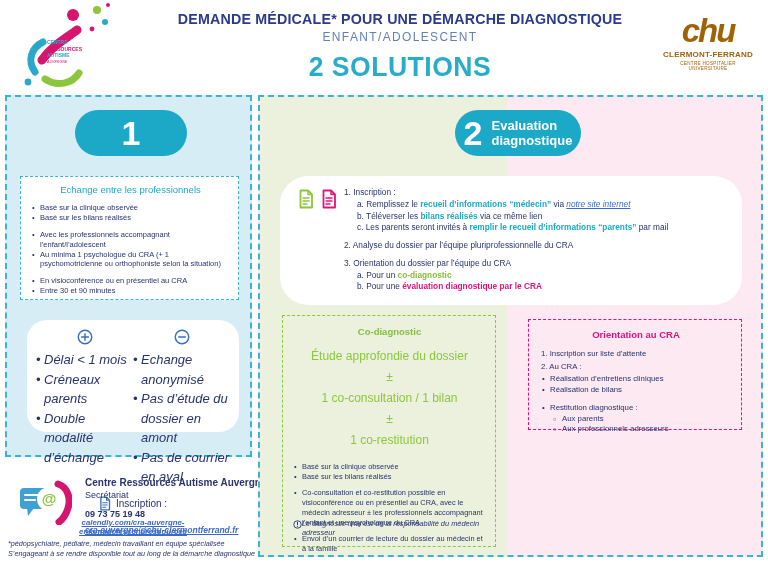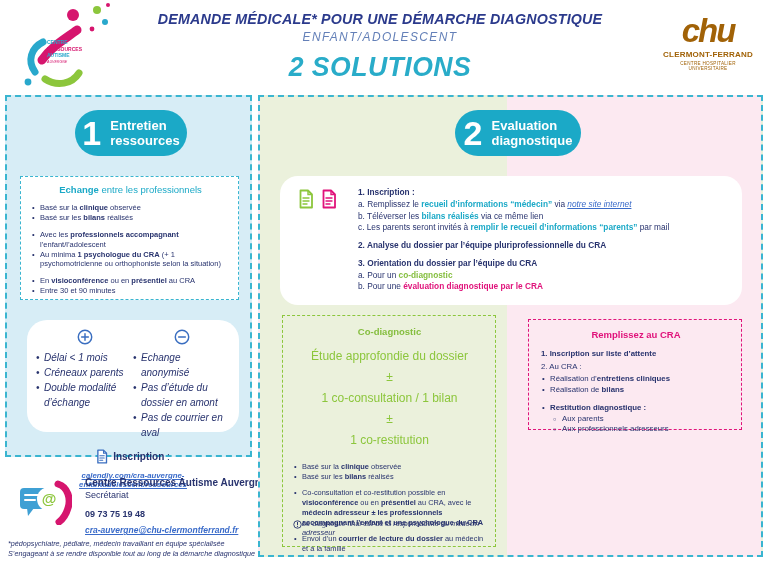--- a/index.html
+++ b/index.html
@@ -2,59 +2,59 @@
 <html><head>
 <meta charset="utf-8">
 <style>
   * { margin:0; padding:0; box-sizing:border-box; }
   body { background:#fff; }
   #canvas {
     position:relative; width:768px; height:565px; background:#ffffff;
     font-family:"Liberation Sans", sans-serif; overflow:hidden; color:#28336E;
   }
   
-  .header-center { position:absolute; left:124px; top:10px; width:512px; text-align:center;font-style:italic; }
+  .header-center { position:absolute; left:144px; top:10px; width:512px; text-align:center; }
   .h-title { color:#2B3A8C; font-weight:bold; font-size:15.5px; letter-spacing:.2px; transform:scaleX(.92); }
   .h-sub   { color:#6480B8; font-size:13px; letter-spacing:1.5px; margin-top:1px; transform:scaleX(.92); }
   .h-banner{ color:#29ACC9; font-weight:bold; font-size:28px; margin-top:7px; letter-spacing:.5px; transform:scaleX(.95); }
   .cra-logo { position:absolute; left:12px; top:2px; width:106px; height:90px; }
   .chu-logo { position:absolute; right:14px; top:14px; width:92px; text-align:center; color:#a16207; }
   .chu-script { font-size:33px; font-weight:bold; font-style:italic; line-height:1; letter-spacing:-2px; }
   .chu-name { font-size:8px; font-weight:bold; margin-top:3px; letter-spacing:.2px; }
   .chu-sub  { font-size:4.6px; margin-top:2px; letter-spacing:.3px; }
 
   
   .badge { position:absolute; background:#1BA9C7; border-radius:26px; color:#fff;
            display:flex; align-items:center; justify-content:center; gap:9px; }
   .badge .num { font-size:34px; font-weight:bold; line-height:1; }
   .badge .lines { font-size:13px; font-weight:bold; line-height:1.18; text-align:left; }
   .bullets { list-style:none; }
   .bullets li { position:relative; padding-left:9px; }
   .bullets li::before { content:"•"; position:absolute; left:1px; }
   .gap { margin-top:7px; }
-  .s-b { font-weight:bold; }
+  .s-b { font-weight:normal; }
   .s-tb { font-weight:bold; color:#1BA9C7; }
   .s-gb { font-weight:bold; color:#85BE3F; }
   .s-pb { font-weight:bold; color:#E0137B; }
   .s-link { color:#3A6BC9; font-style:italic; text-decoration:underline; }
 
   
   .panel-left { position:absolute; left:5px; top:95px; width:247px; height:362px;
                 background:#D7EDF6; border:2px dashed #3AB5D0; }
   .badge1 { left:68px; top:13px; width:112px; height:46px; }
   .echange-box { position:absolute; left:13px; top:79px; width:219px; height:124px;
                  background:#fff; border:1.5px dashed #3AB5D0; padding:7px 8px 0 10px; }
   .echange-title { text-align:center; color:#1BA9C7; font-size:9.5px; margin-bottom:8px; }
   .echange-box .bullets { font-size:7.5px; line-height:1.32; color:#28336E; }
   .procon-box { position:absolute; left:20px; top:223px; width:212px; height:112px;
                 background:#fff; border-radius:20px; padding:9px 9px 0; }
   .pc-cols { display:flex; }
   .pc-col { width:50%; }
   .pc-icon { display:block; margin:0 auto 5px; width:16px; height:16px; }
-  .pc-list { list-style:none; font-size:10px; font-style:italic; line-height:1.5; color:#28336E; }
+  .pc-list { list-style:none; font-size:13px; font-style:italic; line-height:1.5; color:#28336E; }
   .pc-list li { position:relative; padding-left:8px; }
   .pc-list li::before { content:"•"; position:absolute; left:0; }
   .insc-row { display:flex; align-items:center; justify-content:center; gap:5px; margin-top:9px; }
   .insc-row svg { width:12px; height:15px; color:#3A6EC0; }
   .insc-label { font-size:10px; color:#28336E; }
   .cal-link { display:block; text-align:center; margin-top:7px; font-size:7.8px; color:#3A6BC9;
               font-style:italic; font-weight:bold; text-decoration:underline; }
 
   
   .contact { position:absolute; left:18px; top:477px; display:flex; gap:13px; }
@@ -65,26 +65,26 @@
              text-decoration:underline; margin-top:2px; display:inline-block; }
   .footnote { position:absolute; left:8px; top:539px; font-size:7.2px; font-style:italic;
               color:#28336E; line-height:1.35; }
 
   
   .panel-right { position:absolute; left:258px; top:95px; width:505px; height:462px;
                  border:2px dashed #3AB5D0;
                  background:linear-gradient(to right,#EBF1DC 0,#EBF1DC 247px,#FCE9F1 247px,#FCE9F1 100%); }
   .badge2 { left:195px; top:13px; width:126px; height:46px; }
   .steps-box { position:absolute; left:20px; top:79px; width:462px; height:129px;
-               background:#fff; border-radius:18px; padding:11px 12px 0 14px; }
+               background:#fff; border-radius:28px; padding:11px 12px 0 0; }
   .doc-icons { position:absolute; left:18px; top:13px; display:flex; gap:7px; }
   .doc-icons svg { width:16px; height:20px; }
   .doc-green { color:#8CC63C; } .doc-pink { color:#E0137B; }
   .steps-text { margin-left:64px; font-size:8.3px; line-height:1.42; color:#28336E; }
-  .step-sub { }
+  .step-sub { margin-left:13px; }
   .step-gap { margin-top:6px; }
 
   .codiag-box { position:absolute; left:22px; top:218px; width:214px; height:232px;
                 border:1.5px dashed #8CC63C; padding:10px 9px 0 10px; }
   .cd-title { text-align:center; color:#85BE3F; font-weight:bold; font-size:9.5px; }
   .cd-flow { text-align:center; color:#8CC63C; font-size:12px; margin-top:9px; line-height:1.75; }
   .cd-bullets { margin-top:11px; font-size:7.4px; line-height:1.35; color:#28336E; }
   .cd-bullets .gap { margin-top:6px; }
   .cd-note { position:absolute; left:10px; right:8px; bottom:9px; display:flex; 
              font-size:7.4px; font-style:italic; color:#28336E; align-items:flex-start; }
@@ -131,24 +131,20 @@
 
   <div class="chu-logo">
     <div class="chu-script">chu</div>
     <div class="chu-name">CLERMONT-FERRAND</div>
     <div class="chu-sub">CENTRE HOSPITALIER UNIVERSITAIRE</div>
   </div>
 
   <div class="panel-left">
     <div class="badge badge1">
       <span class="num">1</span>
-      <span class="lines">
-        <span>Entretien</span><br>
-        <span>ressources</span>
-      </span>
     </div>
 
     <div class="echange-box">
       <div class="echange-title"><span class="s-b">Echange</span><span> entre les professionnels</span></div>
       <ul class="bullets">
         <li><span>Basé sur la </span><span class="s-b">clinique</span><span> observée</span></li>
         <li><span>Basé sur les </span><span class="s-b">bilans</span><span> réalisés</span></li>
         <li class="gap"><span>Avec les </span><span class="s-b">professionnels accompagnant</span><span> l’enfant/l’adolescent</span></li>
         <li><span>Au minima </span><span class="s-b">1 psychologue du CRA</span><span> (+ 1 psychomotricienne ou orthophoniste selon la situation)</span></li>
         <li class="gap"><span>En </span><span class="s-b">visioconférence</span><span> ou en </span><span class="s-b">présentiel</span><span> au CRA</span></li>
@@ -268,21 +264,21 @@
         <svg viewBox="0 0 12 12">
           <circle cx="6" cy="6" r="5" fill="none" stroke="#28336E" stroke-width="1.2"></circle>
           <path d="M6 3 v3.4" stroke="#28336E" stroke-width="1.3" stroke-linecap="round"></path>
           <circle cx="6" cy="8.8" r=".8" fill="#28336E"></circle>
         </svg>
         <span>Le diagnostic final est de la responsabilité du médecin adresseur</span>
       </div>
     </div>
 
     <div class="evalcra-box">
-      <div class="ev-title">Remplissez au CRA</div>
+      <div class="ev-title">Orientation au CRA</div>
       <div class="ev-list">
         <div><span class="s-b">1. Inscription sur liste d’attente</span></div>
         <div class="ev-num"><span>2. Au CRA :</span></div>
         <ul class="ev-bullets">
           <li><span>Réalisation d’</span><span class="s-b">entretiens cliniques</span></li>
           <li><span>Réalisation de </span><span class="s-b">bilans</span></li>
           <li class="gap"><span class="s-b">Restitution diagnostique :</span></li>
         </ul>
         <ul class="ev-subs">
           <li>Aux parents</li>

